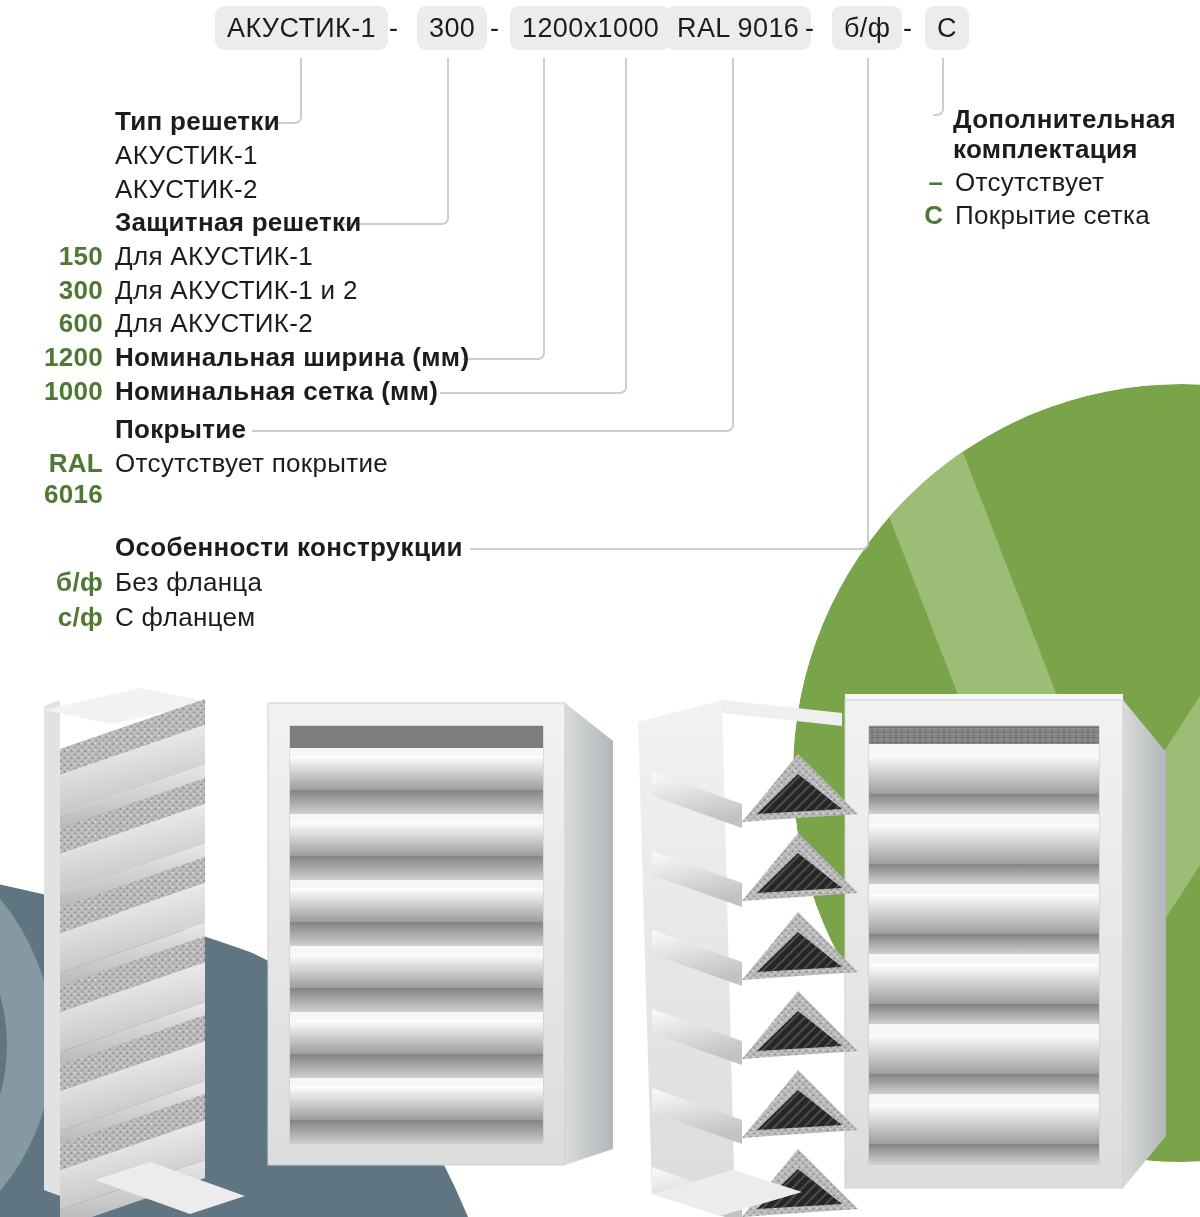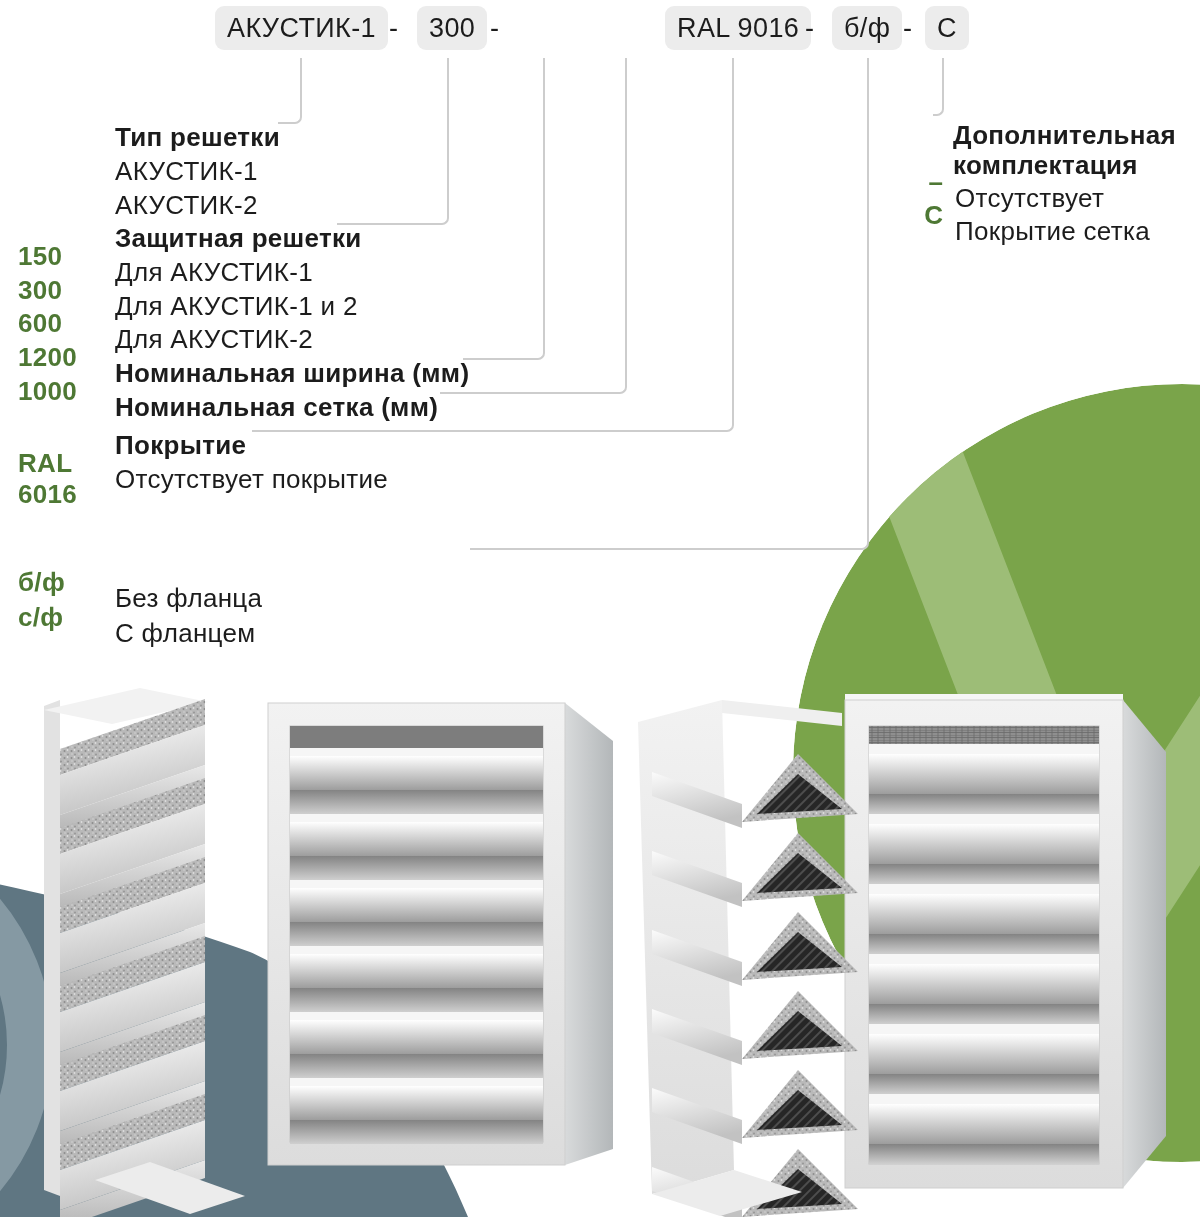--- a/index.html
+++ b/index.html
@@ -14,23 +14,23 @@
   .cn{position:absolute;border-right:2px solid #cdcdcd;border-bottom:2px solid #cdcdcd;
       border-bottom-right-radius:7px;z-index:1;}
   .c1{left:278px;top:58px;width:22px;height:64px;}
   .c2{left:337px;top:58px;width:110px;height:165px;}
   .c3{left:463px;top:58px;width:80px;height:300px;}
   .c4{left:440px;top:58px;width:185px;height:334px;}
   .c5{left:252px;top:58px;width:480px;height:372px;}
   .c6{left:470px;top:58px;width:397px;height:490px;}
   .c7{left:933px;top:58px;width:9px;height:56px;}
   
-  .row{position:absolute;font-size:26px;line-height:34px;letter-spacing:.3px;white-space:nowrap;z-index:2;margin-top:16px;}
+  .row{position:absolute;font-size:26px;line-height:34px;letter-spacing:.3px;white-space:nowrap;z-index:2;}
   .b{font-weight:700;}
-  .code{position:absolute;left:18px;width:85px;text-align:left;font-size:26px;line-height:34px;
+  .code{position:absolute;left:18px;width:85px;text-align:right;font-size:26px;line-height:34px;
         font-weight:700;color:#4e7834;letter-spacing:.3px;z-index:2;}
   .rcode{position:absolute;left:899px;width:44px;text-align:right;font-size:26px;line-height:34px;
          font-weight:600;color:#4e7834;z-index:2;}
   .tight{line-height:31px;}
 </style>
 </head>
 <body>
 
 <div class="canvas">
 
@@ -171,20 +171,21 @@
   <div class="cn c3"></div>
   <div class="cn c4"></div>
   <div class="cn c5"></div>
   <div class="cn c6"></div>
   <div class="cn c7"></div>
 
   <span class="seg" style="left:215px">АКУСТИК-1</span>
   <span class="dash" style="left:389px">-</span>
   <span class="seg" style="left:417px">300</span>
   <span class="dash" style="left:490px">-</span>
+  <span class="seg" style="left:510px">1200х1000</span>
   <span class="seg" style="left:665px">RAL 9016</span>
   <span class="dash" style="left:805px">-</span>
   <span class="seg" style="left:832px">б/ф</span>
   <span class="dash" style="left:903px">-</span>
   <span class="seg" style="left:925px">С</span>
 
   <div class="row b" style="left:115px;top:104px">Тип решетки</div>
   <div class="row" style="left:115px;top:138px">АКУСТИК-1</div>
   <div class="row" style="left:115px;top:172px">АКУСТИК-2</div>
 
@@ -199,20 +200,21 @@
   <div class="code" style="top:340px">1200</div>
   <div class="row b" style="left:115px;top:340px">Номинальная ширина (мм)</div>
   <div class="code" style="top:374px">1000</div>
   <div class="row b" style="left:115px;top:374px">Номинальная сетка (мм)</div>
 
   <div class="row b" style="left:115px;top:412px">Покрытие</div>
   <div class="code tight" style="top:448px">RAL</div>
   <div class="code tight" style="top:479px">6016</div>
   <div class="row tight" style="left:115px;top:448px">Отсутствует покрытие</div>
 
+  <div class="row b" style="left:115px;top:530px">Особенности конструкции</div>
   <div class="code" style="top:565px">б/ф</div>
   <div class="row" style="left:115px;top:565px">Без фланца</div>
   <div class="code" style="top:600px">с/ф</div>
   <div class="row" style="left:115px;top:600px">С фланцем</div>
 
   <div class="row b" style="left:953px;top:104px;line-height:30px">Дополнительная</div>
   <div class="row b" style="left:953px;top:134px;line-height:30px">комплектация</div>
   <div class="rcode" style="top:165px">–</div>
   <div class="row" style="left:955px;top:165px">Отсутствует</div>
   <div class="rcode" style="top:198px">С</div>

